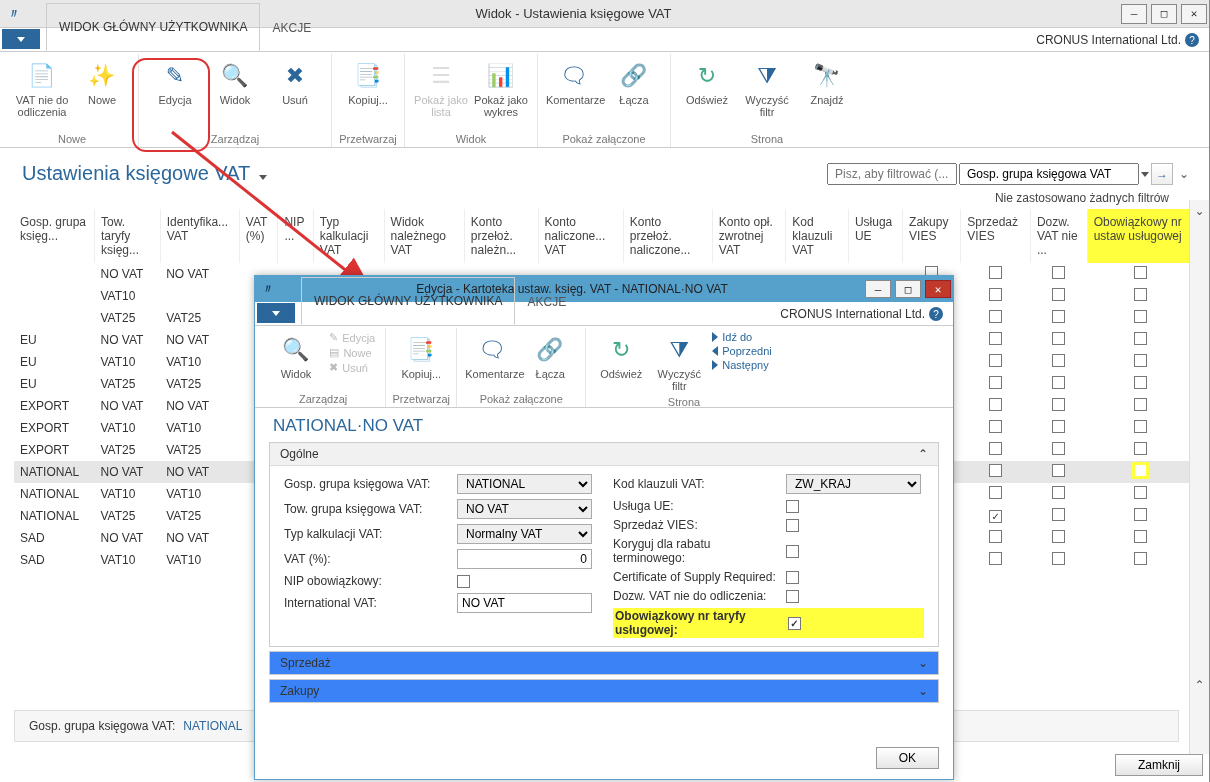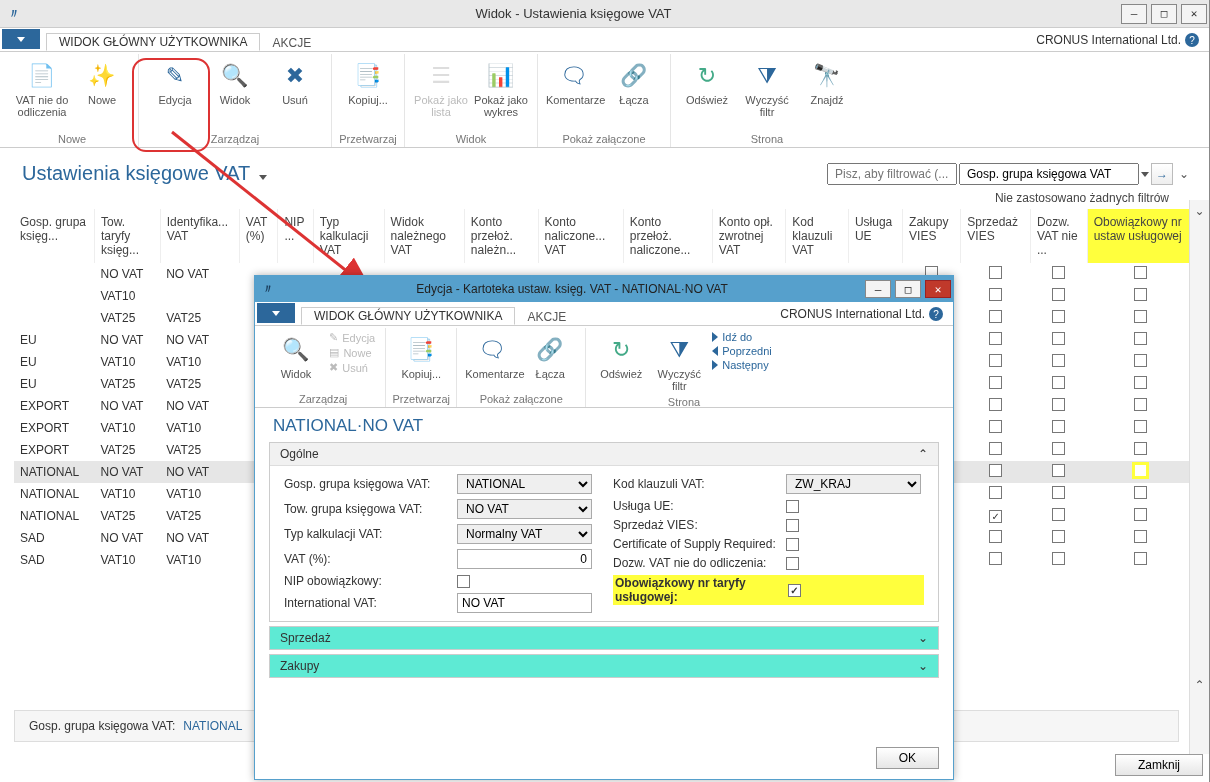--- a/index.html
+++ b/index.html
@@ -5,21 +5,21 @@
   html, body { margin:0; padding:0; font-family:"Segoe UI", Tahoma, sans-serif; font-size:12px; color:#333; background:#fff; }
   * { box-sizing:border-box; }
   .window{ width:1210px; height:782px; position:relative; overflow:hidden; border-right:1px solid #888;}
   .titlebar{ height:28px; background:#e8e8e8; display:flex; align-items:center; border-bottom:1px solid #ccc;}
   .titlebar .logo{ width:28px; height:28px; display:flex;align-items:center;justify-content:center; color:#2c679b; font-weight:bold;font-size:13px;}
   .titlebar .title{ flex:1; text-align:center; color:#333; font-size:13px;}
   .titlebar .winctrl{display:flex;}
   .wbtn{ width:26px; height:20px; border:1px solid #888; margin:3px 2px; display:flex;align-items:center;justify-content:center; font-family:Consolas,monospace; font-size:11px; background:#f4f4f4;}
   .ribbon-tabs{height:24px; display:flex; align-items:flex-end; background:#fff; border-bottom:1px solid #ccc; font-size:12px;}
   .tabmenu{ width:38px; height:20px; margin:2px 6px 2px 2px; background:#2c679b;color:#fff;display:flex;align-items:center;justify-content:center;}
-  .tab{ padding:1px 12px; color:#555; }
+  .tab{ padding:16px 12px; color:#555; }
   .tab.active{ border:1px solid #ccc; border-bottom:1px solid #fff; color:#333;}
   .tenant{ margin-left:auto; padding:4px 10px; color:#333;}
   .help-icon{display:inline-flex;width:14px;height:14px;border-radius:50%;background:#2c679b;color:#fff;align-items:center;justify-content:center;font-size:10px;margin-left:4px;}
   .ribbon{ height:96px; background:#fff; display:flex; border-bottom:1px solid #ccc; padding:2px 0 0 6px;}
   .group{ display:flex; flex-direction:column; align-items:stretch; padding:0 6px;}
   .group + .group{ border-left:1px solid #e5e5e5;}
   .group-items{ flex:1; display:flex; align-items:flex-start;}
   .group-label{ text-align:center; font-size:11px; color:#777; padding-bottom:2px;}
   .rbtn{ width:60px; text-align:center; font-size:11px; color:#555; padding:4px 2px; cursor:pointer;}
   .rbtn.disabled{ color:#bbb;}
@@ -67,21 +67,21 @@
   .fieldset{margin:4px 14px 0; border:1px solid #ccc;}
   .fs-head{background:#f1f1f1;padding:4px 10px;border-bottom:1px solid #ddd;display:flex;align-items:center;}
   .fs-head .exp{margin-left:auto;}
   .fs-body{display:flex; gap:18px; padding:8px 14px;}
   .fcol{flex:1; display:flex; flex-direction:column; gap:5px;}
   .frow{display:flex; align-items:center; gap:8px;}
   .flab{width:165px; color:#333; font-size:12px;}
   .frow input[type=text], .frow select{width:135px;height:20px;font-size:12px;border:1px solid #aaa;padding:0 4px;}
   .frow input.num{text-align:right;}
   .hl-row{background:#ffff3d; padding:1px 2px;font-weight:bold;}
-  .section-bar{margin:4px 14px 0;border:1px solid #ccc;background:#5eead4;padding:4px 10px;display:flex;align-items:center;}
+  .section-bar{margin:4px 14px 0;border:1px solid #ccc;background:#3b82f6;padding:4px 10px;display:flex;align-items:center;}
   .section-bar .exp{margin-left:auto;}
   .modal-footer{margin-top:auto;padding:6px 14px 10px;display:flex;justify-content:flex-end;}
   .push-btn{border:1px solid #999;background:linear-gradient(#fff,#e6e6e6);padding:3px 22px;font-size:12px;}
   .bottom-bar{position:absolute;right:6px;bottom:6px;}
   .tri{display:inline-block;width:0;height:0;}
   .tri.down{border-left:4px solid transparent;border-right:4px solid transparent;border-top:5px solid #fff;}
   .tri.downg{border-left:4px solid transparent;border-right:4px solid transparent;border-top:5px solid #555;}
   .tri.right{border-top:5px solid transparent;border-bottom:5px solid transparent;border-left:6px solid #2c679b;}
   .tri.left{border-top:5px solid transparent;border-bottom:5px solid transparent;border-right:6px solid #2c679b;}
 </style>
@@ -605,20 +605,24 @@
             </div>
           <div class="frow">
               <span class="flab">Usługa UE:</span>
               <span class="cb"></span>
             </div>
           <div class="frow">
               <span class="flab">Sprzedaż VIES:</span>
               <span class="cb"></span>
             </div>
           <div class="frow">
+              <span class="flab">Koryguj dla rabatu terminowego:</span>
+              <span class="cb"></span>
+            </div>
+          <div class="frow">
               <span class="flab">Certificate of Supply Required:</span>
               <span class="cb"></span>
             </div>
           <div class="frow">
               <span class="flab">Dozw. VAT nie do odliczenia:</span>
               <span class="cb"></span>
             </div>
           <div class="frow hl-row">
               <span class="flab">Obowiązkowy nr taryfy usługowej:</span>
               <span class="cb">✓</span>

